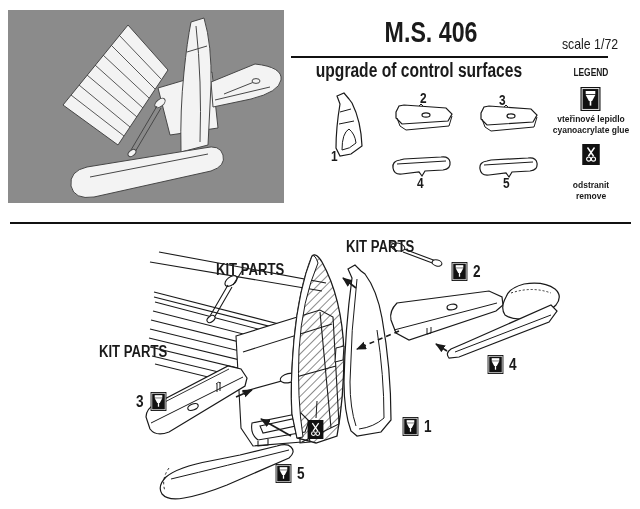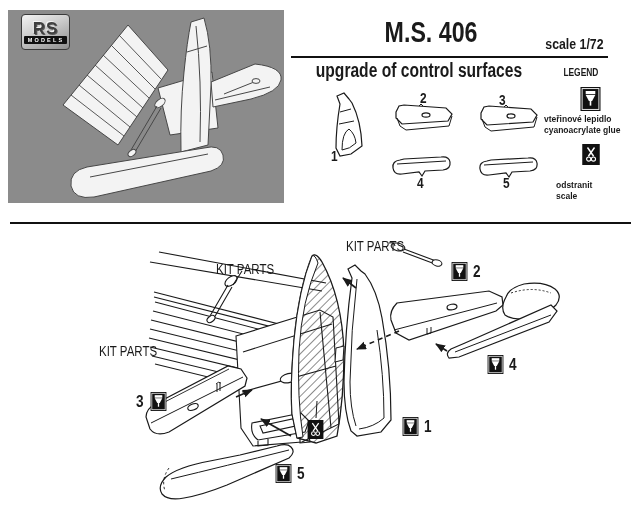--- a/index.html
+++ b/index.html
@@ -16,43 +16,43 @@
   .logo{position:absolute;left:13px;top:4px;width:49px;height:36px;border:1px solid #3a3a3a;border-radius:4px;
         background:linear-gradient(155deg,#f4f4f4 0%,#cfcfcf 40%,#8e8e8e 100%);
         display:flex;flex-direction:column;align-items:center;justify-content:center;box-sizing:border-box}
   .logo .rs{font-weight:bold;font-size:17px;line-height:15px;color:#3f3f3f;letter-spacing:1px;
             text-shadow:-1px -1px 0 #f5f5f5,1px 1px 0 #5a5a5a}
   .logo .models{background:#101010;color:#fff;font-size:5.5px;font-weight:bold;letter-spacing:2.2px;
             padding:1px 3px 1px 4px;line-height:6px;border-radius:1px}
 
   
   .title{left:290px;top:16px;width:282px;text-align:center;font-size:29px;font-weight:bold}
-  .scale{left:535px;top:36px;width:100px;text-align:left;font-size:14.5px;font-weight:bold}
+  .scale{left:535px;top:36px;width:100px;text-align:center;font-size:14.5px;font-weight:normal}
   .rule1{left:291px;top:56px;width:317px;height:2px;background:#111}
   .subtitle{left:290px;top:59px;width:282px;text-align:left;font-size:19.5px;font-weight:bold}
   .rule2{left:10px;top:222px;width:621px;height:2px;background:#111}
 
   
-  .legend-head{left:559px;top:66px;width:64px;font-size:10.5px;font-weight:bold}
-  .legend-txt{font-size:8.5px;font-weight:bold;line-height:1.25}
+  .legend-head{left:559px;top:66px;width:64px;text-align:center;font-size:10.5px;font-weight:bold}
+  .legend-txt{font-size:8.5px;font-weight:bold;text-align:center;line-height:1.25}
   .glue-txt{left:544px;top:114px;width:94px}
   .rem-txt{left:556px;top:180px;width:70px}
 
   
   .mark{display:inline-block;width:17px;height:19px}
   .mark svg{display:block;width:100%;height:100%}
   .mark.big{width:21px;height:24px}
   .mark.med{width:18px;height:21px}
 
   
   .plabel{font-size:14px;font-weight:bold}
   .plabel span{display:inline-block;transform:scaleX(.85);transform-origin:left center}
 
   
-  .kitlab{font-size:14px;font-weight:normal}
+  .kitlab{font-size:16px;font-weight:bold}
   .step{display:flex;align-items:center;gap:5px;font-weight:bold;font-size:16px}
   .step .num{display:inline-block;transform:scaleX(.85);transform-origin:left center}
 
   svg.lineart{position:absolute}
 </style>
 </head>
 <body>
 
 <div class="abs photo">
   <svg width="276" height="193" viewBox="0 0 276 193">
@@ -81,24 +81,20 @@
       <path d="M179,42 L199,36" fill="none"></path>
 
       <ellipse cx="152" cy="93" rx="6" ry="3.5" transform="rotate(-40 152 93)"></ellipse>
       <path d="M149,96 L123,140 M153,98 L127,142" fill="none"></path>
       <ellipse cx="124" cy="143" rx="4.5" ry="2.8" transform="rotate(-40 124 143)"></ellipse>
 
       <path d="M79,157 Q61,161 63,176 Q66,190 86,187 L203,161 Q218,156 215,145 Q212,134 196,138 Z"></path>
       <path d="M82,167 L200,144" fill="none"></path>
     </g>
   </svg>
-  <div class="logo">
-    <div class="rs">RS</div>
-    <div class="models">MODELS</div>
-  </div>
 </div>
 
 <div class="abs title"><span class="cond">M.S. 406</span></div>
 <div class="abs scale"><span class="condR">scale 1/72</span></div>
 <div class="abs rule1"></div>
 <div class="abs subtitle"><span class="cond">upgrade of control surfaces</span></div>
 
 <div class="abs legend-head"><span class="cond">LEGEND</span></div>
 
 <span class="abs mark big" style="left:580px;top:87px">
@@ -119,21 +115,21 @@
   <svg viewBox="0 0 20 24">
       <rect width="20" height="24" fill="#111"></rect>
     <path d="M6,4 L13,14" stroke="#fff" stroke-width="1.6"></path>
     <path d="M14,4 L7,14" stroke="#fff" stroke-width="1.6"></path>
     <circle cx="7.4" cy="17.2" r="2.4" fill="none" stroke="#fff" stroke-width="1.3"></circle>
     <circle cx="12.8" cy="17.2" r="2.4" fill="none" stroke="#fff" stroke-width="1.3"></circle>
     </svg>
 </span>
 <div class="abs legend-txt rem-txt">
   <div>odstranit</div>
-  <div>scale</div>
+  <div>remove</div>
 </div>
 
 <svg class="lineart" style="left:320px;top:85px" width="245" height="115" viewBox="320 85 245 115">
   <g stroke="#1a1a1a" stroke-width="1.2" fill="#fff">
 
     <path d="M349,99 L344,93 L337,96 L340,104 Q336,128 336,148 L340,156 L351,154 L362,146 Q361,121 352,103 Z"></path>
     <path d="M340,112 L351,109 M339,124 L354,121" fill="none" stroke-width="1"></path>
     <path d="M342,150 Q342,133 349,129 Q355,134 356,143 Q350,149 342,150" fill="none" stroke-width="1"></path>
 
     <g id="elevPanel">

